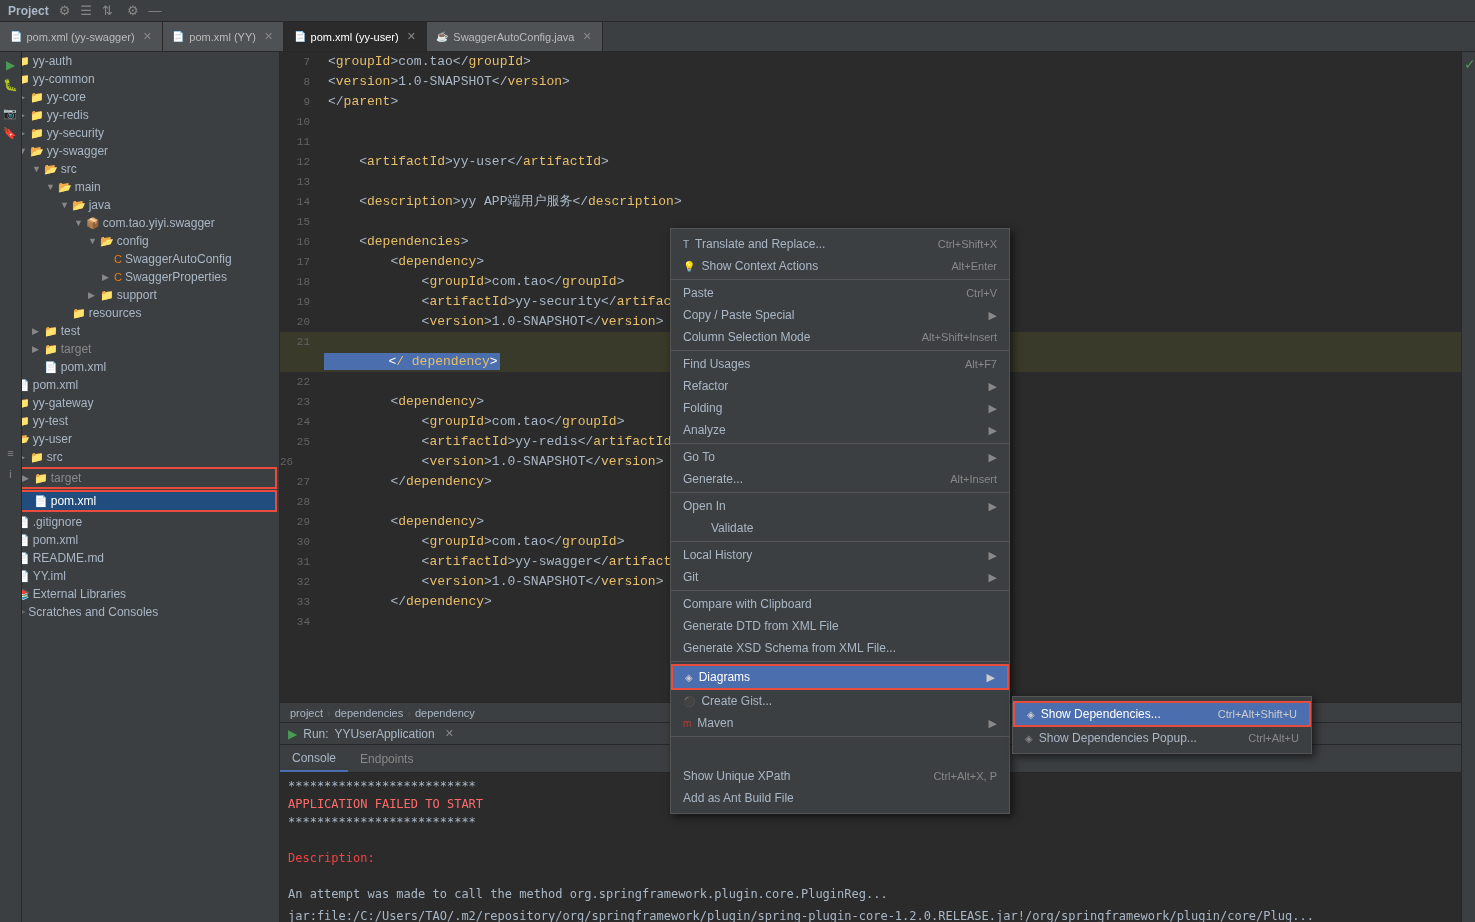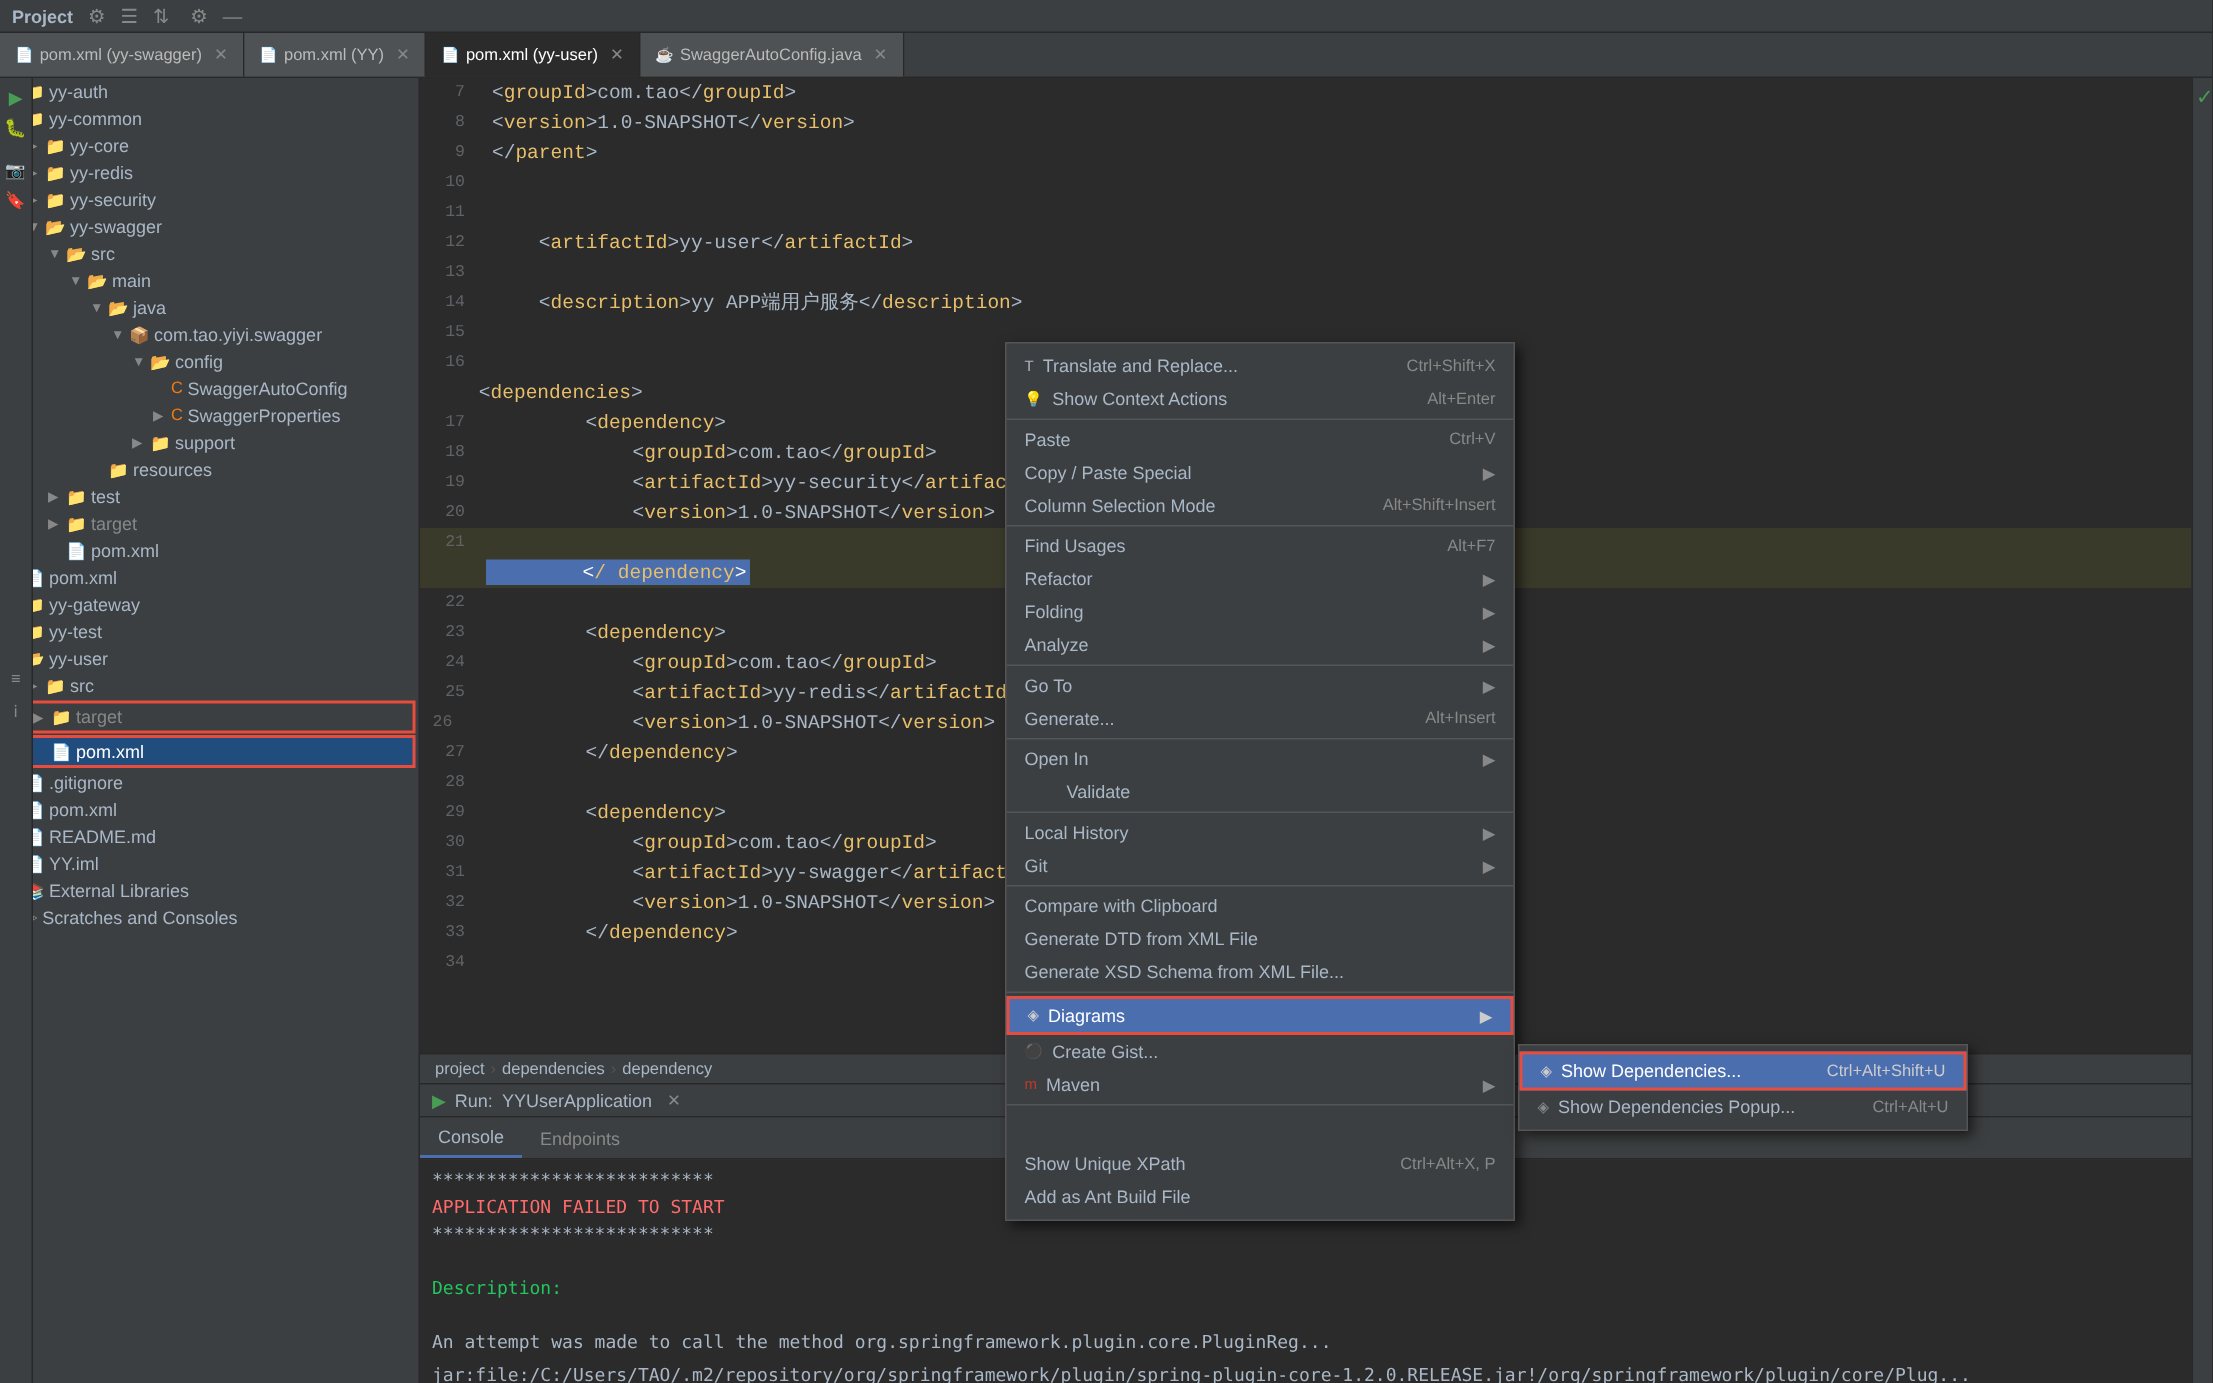--- a/index.html
+++ b/index.html
@@ -239,21 +239,21 @@
             <div style="padding-left:8px; flex:1;"></div>
           </div>
           <div style="display:flex; min-height:20px;">
             <div style="width:40px; text-align:right; padding-right:10px; color:#606366; font-size:11px; flex-shrink:0;">14</div>
             <div style="padding-left:8px; flex:1; color:#a9b7c6;">&nbsp;&nbsp;&nbsp;&nbsp;&lt;<span style="color:#e8bf6a;">description</span>&gt;yy APP端用户服务&lt;/<span style="color:#e8bf6a;">description</span>&gt;</div>
           </div>
           <div style="display:flex; min-height:20px;">
             <div style="width:40px; text-align:right; padding-right:10px; color:#606366; font-size:11px; flex-shrink:0;">15</div>
             <div style="padding-left:8px; flex:1;"></div>
           </div>
-          <div style="display:flex; min-height:20px;flex-direction:column;">
+          <div style="display:flex; min-height:20px;">
             <div style="width:40px; text-align:right; padding-right:10px; color:#606366; font-size:11px; flex-shrink:0;">16</div>
             <div style="padding-left:8px; flex:1; color:#a9b7c6;">&nbsp;&nbsp;&nbsp;&nbsp;&lt;<span style="color:#e8bf6a;">dependencies</span>&gt;</div>
           </div>
           <div style="display:flex; min-height:20px;">
             <div style="width:40px; text-align:right; padding-right:10px; color:#606366; font-size:11px; flex-shrink:0;">17</div>
             <div style="padding-left:8px; flex:1; color:#a9b7c6;">&nbsp;&nbsp;&nbsp;&nbsp;&nbsp;&nbsp;&nbsp;&nbsp;&lt;<span style="color:#e8bf6a;">dependency</span>&gt;</div>
           </div>
           <div style="display:flex; min-height:20px;">
             <div style="width:40px; text-align:right; padding-right:10px; color:#606366; font-size:11px; flex-shrink:0;">18</div>
             <div style="padding-left:8px; flex:1; color:#a9b7c6;">&nbsp;&nbsp;&nbsp;&nbsp;&nbsp;&nbsp;&nbsp;&nbsp;&nbsp;&nbsp;&nbsp;&nbsp;&lt;<span style="color:#e8bf6a;">groupId</span>&gt;com.tao&lt;/<span style="color:#e8bf6a;">groupId</span>&gt;</div>
@@ -283,21 +283,21 @@
           </div>
           <div style="display:flex; min-height:20px;">
             <div style="width:40px; text-align:right; padding-right:10px; color:#606366; font-size:11px; flex-shrink:0;">24</div>
             <div style="padding-left:8px; flex:1; color:#a9b7c6;">&nbsp;&nbsp;&nbsp;&nbsp;&nbsp;&nbsp;&nbsp;&nbsp;&nbsp;&nbsp;&nbsp;&nbsp;&lt;<span style="color:#e8bf6a;">groupId</span>&gt;com.tao&lt;/<span style="color:#e8bf6a;">groupId</span>&gt;</div>
           </div>
           <div style="display:flex; min-height:20px;">
             <div style="width:40px; text-align:right; padding-right:10px; color:#606366; font-size:11px; flex-shrink:0;">25</div>
             <div style="padding-left:8px; flex:1; color:#a9b7c6;">&nbsp;&nbsp;&nbsp;&nbsp;&nbsp;&nbsp;&nbsp;&nbsp;&nbsp;&nbsp;&nbsp;&nbsp;&lt;<span style="color:#e8bf6a;">artifactId</span>&gt;yy-redis&lt;/<span style="color:#e8bf6a;">artifactId</span>&gt;</div>
           </div>
           <div style="display:flex; min-height:20px;">
-            <div style="width:40px; text-align:center; padding-right:10px; color:#606366; font-size:11px; flex-shrink:0;">26</div>
+            <div style="width:40px; text-align:left; padding-right:10px; color:#606366; font-size:11px; flex-shrink:0;">26</div>
             <div style="padding-left:8px; flex:1; color:#a9b7c6;">&nbsp;&nbsp;&nbsp;&nbsp;&nbsp;&nbsp;&nbsp;&nbsp;&nbsp;&nbsp;&nbsp;&nbsp;&lt;<span style="color:#e8bf6a;">version</span>&gt;1.0-SNAPSHOT&lt;/<span style="color:#e8bf6a;">version</span>&gt;</div>
           </div>
           <div style="display:flex; min-height:20px;">
             <div style="width:40px; text-align:right; padding-right:10px; color:#606366; font-size:11px; flex-shrink:0;">27</div>
             <div style="padding-left:8px; flex:1; color:#a9b7c6;">&nbsp;&nbsp;&nbsp;&nbsp;&nbsp;&nbsp;&nbsp;&nbsp;&lt;/<span style="color:#e8bf6a;">dependency</span>&gt;</div>
           </div>
           <div style="display:flex; min-height:20px;">
             <div style="width:40px; text-align:right; padding-right:10px; color:#606366; font-size:11px; flex-shrink:0;">28</div>
             <div style="padding-left:8px; flex:1;"></div>
           </div>
@@ -345,21 +345,21 @@
         </div>
         <div style="display:flex; align-items:center; height:28px; background:#3c3f41; border-bottom:1px solid #282828;">
           <div style="padding:0 12px; height:100%; display:flex; align-items:center; font-size:12px; color:#a9b7c6; cursor:pointer; border-bottom:2px solid #4b6eaf;">Console</div>
           <div style="padding:0 12px; height:100%; display:flex; align-items:center; font-size:12px; color:#888; cursor:pointer;">Endpoints</div>
         </div>
         <div style="padding:4px 8px; font-family:'Consolas',monospace; font-size:12px; color:#a9b7c6; overflow-y:auto; flex:1;">
           <div style="line-height:1.5; color:#a9b7c6;">**************************</div>
           <div style="line-height:1.5; color:#ff6b6b;">APPLICATION FAILED TO START</div>
           <div style="line-height:1.5; color:#a9b7c6;">**************************</div>
           <div style="line-height:1.5;">&nbsp;</div>
-          <div style="line-height:1.5; color:#22c55e;">Description:</div>
+          <div style="line-height:1.5; color:#ef4444;">Description:</div>
           <div style="line-height:1.5;">&nbsp;</div>
           <div style="line-height:1.5; color:#a9b7c6;">An attempt was made to call the method org.springframework.plugin.core.PluginReg<span style="color:#a9b7c6;">...</span></div>
           <div style="line-height:1.5; color:#a9b7c6; margin-top:4px;">jar:file:/C:/Users/TAO/.m2/repository/org/springframework/plugin/spring-plugin-core-1.2.0.RELEASE.jar!/org/springframework/plugin/core/Plug...</div>
         </div>
       </div>
     </div>
 
     <div style="width:14px; background:#3c3f41; border-left:1px solid #282828;">
       <div style="padding:4px 2px; text-align:center; color:#499c54; font-size:14px;">✓</div>
     </div>

